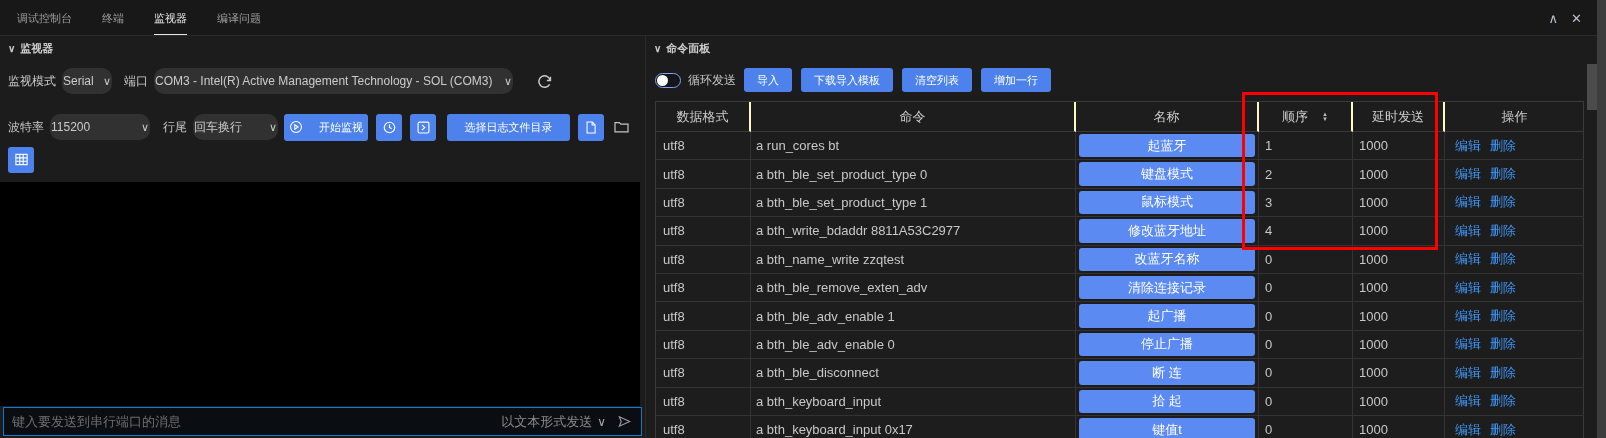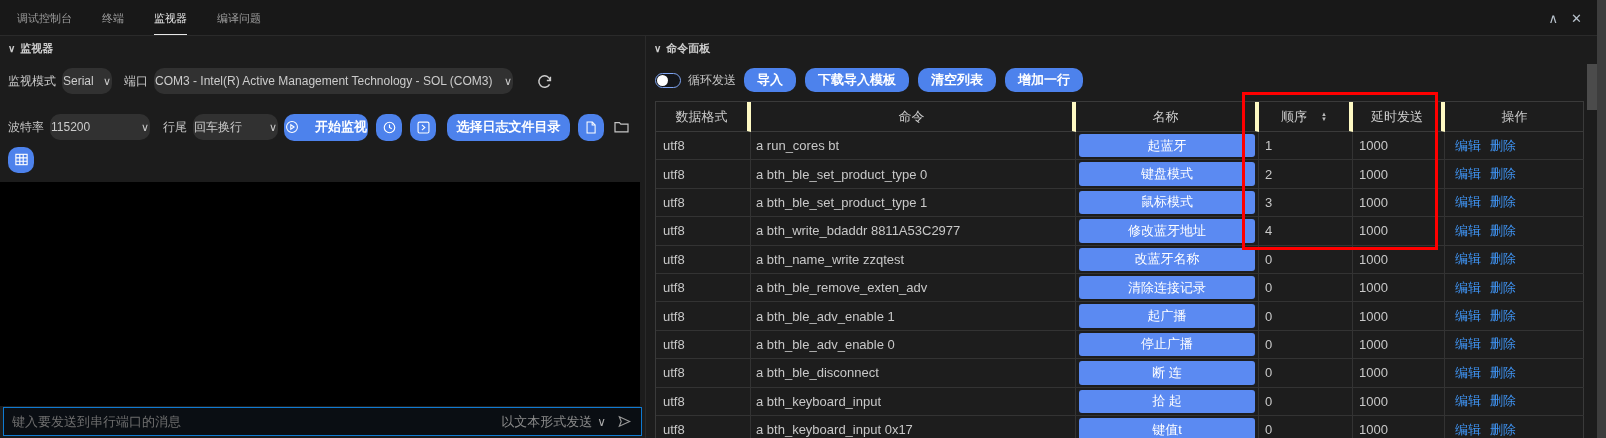--- a/index.html
+++ b/index.html
@@ -32,23 +32,23 @@
   .lbl { font-size:12px; color:#c8c8c8; margin-right:6px; white-space:nowrap; }
   .sel { background:#313131; border-radius:10px; height:26px; display:flex; align-items:center;
          justify-content:space-between; padding:0 1px; font-size:12px; color:#cccccc;
          cursor:pointer; white-space:nowrap; }
   .sel .chev { font-size:11px; color:#cccccc; margin-left:6px; }
   .sel-mode { width:50px; }
   .sel-port { width:359px; margin-right:14px; }
   .sel-baud { width:100px; margin-right:13px; }
   .sel-eol  { width:85px; }
   .gap12 { margin-left:12px; }
-  .btn { background:#4d82ec; color:#ffffff; border:none; border-radius:10px; height:27px;
-         font-size:13px; display:flex; align-items:center; justify-content:center;
-         cursor:pointer; font-family:inherit;font-weight:bold; }
+  .btn { background:#4d82ec; color:#ffffff; border:none; border-radius:3px; height:27px;
+         font-size:11px; display:flex; align-items:center; justify-content:center;
+         cursor:pointer; font-family:inherit; }
   .btn-start { width:84px; margin-left:6px; gap:16px; }
   .btn-icon { width:26px; margin-left:8px; }
   .btn-logdir { width:123px; margin-left:11px; }
   .plain-icon { margin-left:9px; display:flex; align-items:center; cursor:pointer; }
   .btn-grid { width:26px; height:26px; margin-left:0; }
   .output { flex:1; background:#000000; margin:9px 5px 0 0; }
   .input-row { height:29px; margin:1px 3px 2px 3px; background:#0a0e13;
                border:1px solid #0f7ad1; display:flex; align-items:center; padding:0 8px; }
   .input-row input { flex:1; background:transparent; border:none; outline:none; color:#cccccc;
                      font-size:13px; font-family:inherit; }
@@ -65,21 +65,21 @@
   .toggle .knob { position:absolute; left:1px; top:1px; width:11px; height:11px;
                   border-radius:50%; background:#ffffff; }
   .toggle-lbl { font-size:12px; color:#c8c8c8; margin:0 8px 0 7px; }
   .toolbar .btn { padding:0 13px; height:24px; margin-right:9px; }
 
   .cmd-table { margin:8px 0 0 9px; width:929px; border:1px solid #3a3a3a; border-bottom:none;
                font-size:13px; background:#1d1d1d; }
   .t-head, .t-row { display:grid; grid-template-columns:95px 325px 183px 94px 92px 139px; }
   .t-head { height:30px; }
   .t-head > div { display:flex; align-items:center; justify-content:center;
-                  border-right:4px solid #fef9c3; border-bottom:1px solid #3a3a3a;
+                  border-right:2px solid #fef9c3; border-bottom:1px solid #3a3a3a;
                   color:#cccccc; white-space:nowrap; }
   .t-head > div:last-child { border-right:none; }
   .t-row { height:28.4px; }
   .t-row > div { border-right:1px solid #333333; border-bottom:1px solid #333333;
                  display:flex; align-items:center; color:#c8c8c8; white-space:nowrap;
                  overflow:hidden; }
   .t-row > div:last-child { border-right:none; }
   .c-fmt { padding-left:7px; }
   .c-cmd { padding-left:5px; }
   .c-name { padding:2px 3px; }

